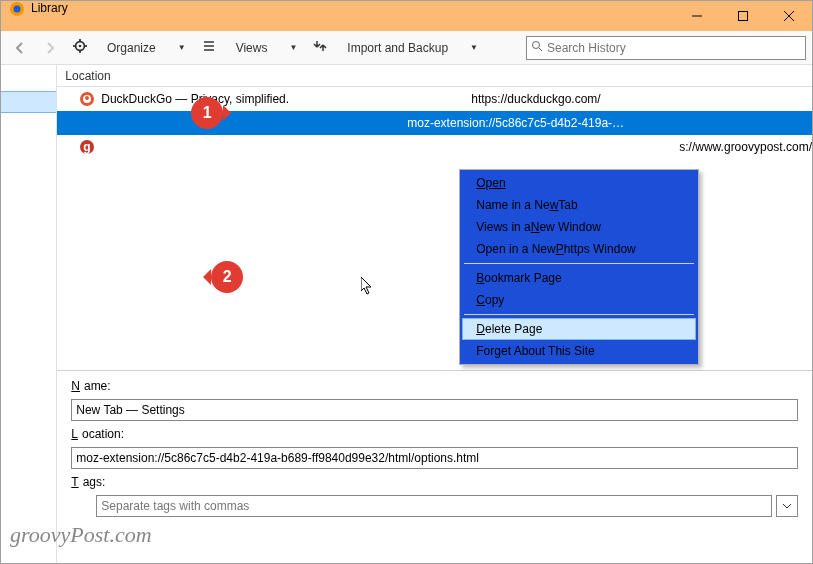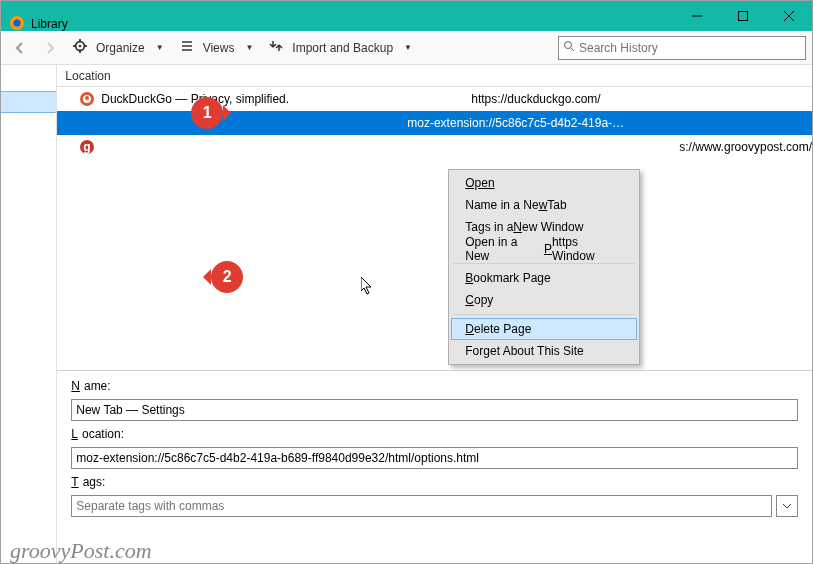--- a/index.html
+++ b/index.html
@@ -1,26 +1,26 @@
 <!DOCTYPE html>
 <html><head>
 <meta charset="utf-8">
 <style>
 * { box-sizing: border-box; margin: 0; padding: 0; font-family: "Segoe UI", Tahoma, sans-serif; font-size: 12px; }
 body { background: #fff; width: 813px; height: 564px; overflow: hidden; position: relative; }
 .window { border: 1px solid #a0a0a0; width: 813px; height: 564px; display: flex; flex-direction: column; background: #fff; }
-.titlebar { height: 30px; display: flex; align-items: flex-end; padding: 0 0 0 8px; background: #14b8a6; }
+.titlebar { height: 30px; display: flex; align-items: flex-start; padding: 0 0 0 8px; background: #fdba74; }
 .titlebar .app-icon { width: 16px; height: 16px; margin-right: 6px; }
 .titlebar .title { flex: 1; font-size: 12px; }
 .winbtn { width: 46px; height: 30px; display: flex; align-items: center; justify-content: center; }
 .toolbar { height: 34px; display: flex; align-items: center; padding: 0 6px; gap: 4px; border-bottom: 1px solid #e0e0e0; background: #f9f9f9; }
-.tbtn { display: flex; align-items: center; gap: 9px; padding: 3px 6px; border-radius: 2px; color: #333; }
+.tbtn { display: flex; align-items: center; gap: 20px; padding: 3px 6px; border-radius: 2px; color: #333; }
 .tbtn .arrow { font-size: 8px; margin-left: 2px; }
 .nav-arrow { width: 26px; height: 26px; display: flex; align-items: center; justify-content: center; color: #888; }
-.search-box { margin-left: auto; width: 248px; height: 24px; border: 1px solid #888; display: flex; align-items: center; padding: 0 4px; background: #fff; }
+.search-box { margin-left: auto; width: 280px; height: 24px; border: 1px solid #888; display: flex; align-items: center; padding: 0 4px; background: #fff; }
 .search-box input { border: none; outline: none; flex: 1; font-size: 12px; padding-left: 4px; }
 .main { flex: 1; display: flex; overflow: hidden; }
 .sidebar { width: 200px; border-right: 1px solid #e0e0e0; padding: 4px 0; overflow: auto; }
 .tree-row { display: flex; align-items: center; height: 22px; padding-left: 4px; gap: 2px; }
 .tree-row.child { padding-left: 22px; }
 .tree-row.selected { background: #cde8ff; border: 1px solid #7ab7e8; border-left: none; border-right: none; }
 .content { flex: 1; display: flex; flex-direction: column; position: relative; }
 .col-headers { display: flex; height: 22px; border-bottom: 1px solid #e0e0e0; align-items: center; font-size: 12px; color: #333; }
 .col-headers > div { padding-left: 8px; }
 .col-name { width: 272px; }
@@ -31,31 +31,31 @@
 .hrow.selected { background: #0078d7; color: #fff; }
 .hrow .cell-name { width: 272px; display: flex; align-items: center; gap: 6px; padding-left: 22px; overflow: hidden; white-space: nowrap; }
 .hrow .cell-tags { width: 136px; }
 .hrow .cell-loc { flex: 1; padding-left: 6px; overflow: hidden; white-space: nowrap; text-overflow: ellipsis; }
 .favicon { width: 16px; height: 16px; flex-shrink: 0; }
 .details { border-top: 1px solid #d0d0d0; padding: 8px 14px 46px 14px; display: flex; flex-direction: column; gap: 6px; }
 .details label { font-size: 12px; display: flex; align-items: center; gap: 4px; }
 .details .underline { text-decoration: underline; }
 .details .inp { width: 100%; height: 22px; border: 1px solid #888; padding: 0 4px; font-size: 12px; }
 .tagwrap { display: flex; gap: 4px; }
-.tagwrap .inp { flex: 1; color: #3b82f6; }
+.tagwrap .inp { flex: 1; color: #3b82f6; margin-left: 25px; }
 .tagwrap .dropbtn { width: 22px; height: 22px; border: 1px solid #888; display: flex; align-items: center; justify-content: center; }
-.ctx-menu { position: absolute; left: 391px; top: 104px; width: 192px; background: #e5e5e5; border: 1px solid #b0b0b0; box-shadow: 3px 3px 4px rgba(0,0,0,0.25); padding: 2px; z-index: 20; }
+.ctx-menu { position: absolute; left: 402px; top: 104px; width: 240px; background: #1d4ed8; border: 1px solid #b0b0b0; box-shadow: 3px 3px 4px rgba(0,0,0,0.25); padding: 2px; z-index: 20; }
 .ctx-item { height: 22px; display: flex; align-items: center; padding: 0 14px; font-size: 12px; }
 .ctx-item.hl { background: #cde8ff; border: 1px solid #7ab7e8; padding: 0 13px; height: 22px; }
 .ctx-sep { height: 1px; background: #d0d0d0; margin: 3px 2px; }
 .u { text-decoration: underline; }
 .callout { position: absolute; width: 32px; height: 32px; border-radius: 50%; background: #e03c31; color: #fff; display: flex; align-items: center; justify-content: center; font-size: 16px; font-weight: bold; z-index: 30; }
 .callout.tail::after { content: ''; position: absolute; right: -16px; top: 8px; border: 8px solid transparent; border-left-color: #e03c31; }
 .callout.tailL::before { content: ''; position: absolute; left: -16px; top: 8px; border: 8px solid transparent; border-right-color: #e03c31; }
-.watermark { position: absolute; bottom: 0; left: 10px; font-size: 22px; color: #888; font-style: italic; font-family: Georgia, serif; }
+.watermark { position: absolute; bottom: 16px; left: 10px; font-size: 22px; color: #888; font-style: italic; font-family: Georgia, serif; }
 .cursor { position: absolute; z-index: 40; }
 </style>
 </head>
 <body>
 
 <div class="window">
 
   <div class="titlebar">
     <span class="app-icon">
       <svg viewBox="0 0 16 16">
@@ -191,21 +191,21 @@
       <div class="ctx-menu">
         <div class="ctx-item">
             <span class="u">Open</span>
           </div>
         <div class="ctx-item">
             <span>Name in a Ne</span>
             <span class="u">w</span>
             <span> Tab</span>
           </div>
         <div class="ctx-item">
-            <span>Tags in a </span>
+            <span>Views in a </span>
             <span class="u">N</span>
             <span>ew Window</span>
           </div>
         <div class="ctx-item">
             <span>Open in a New </span>
             <span class="u">P</span>
             <span>https Window</span>
           </div>
         <div class="ctx-sep"></div>
         <div class="ctx-item">

